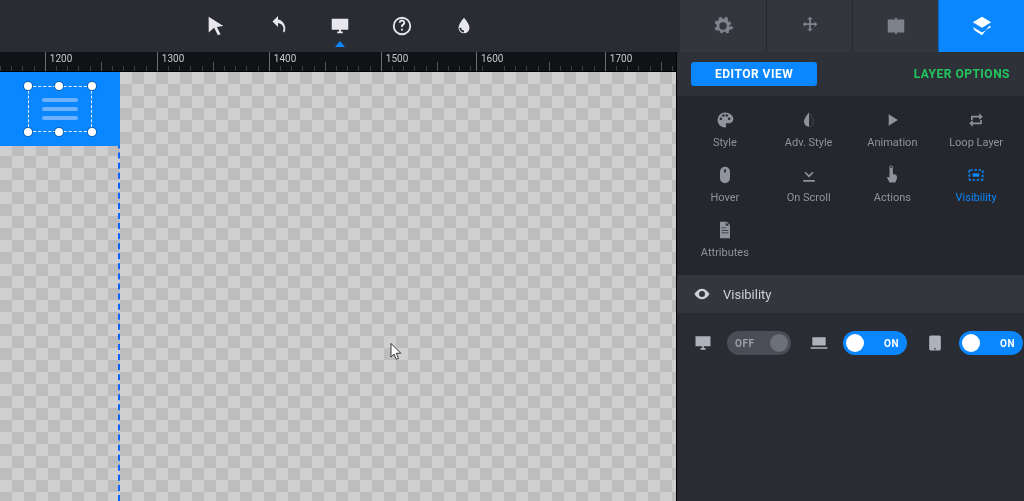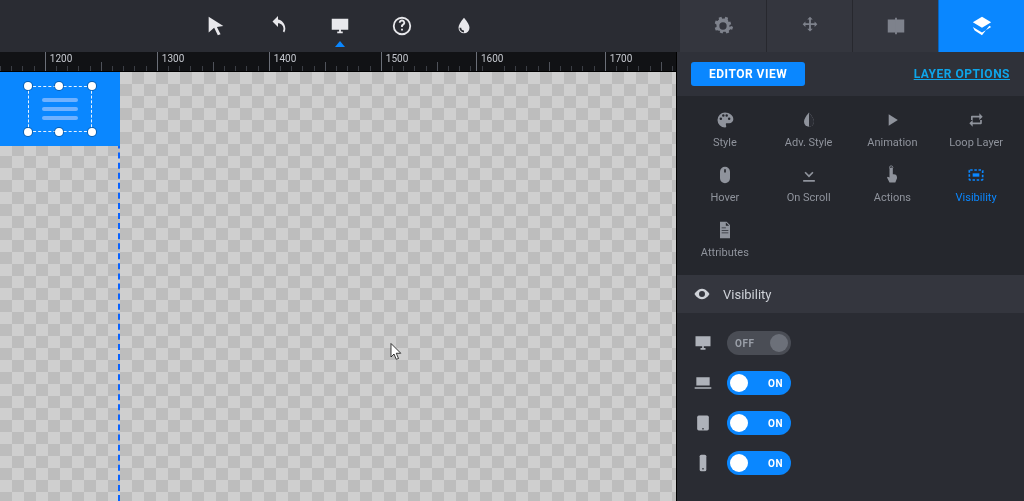--- a/index.html
+++ b/index.html
@@ -43,33 +43,33 @@
   .sel-layer { position:absolute; left:0; top:0; width:120px; height:74px; background:#0a87ff; display:flex; align-items:center; justify-content:center; }
   .sel-box { position:absolute; border:1px dashed rgba(255,255,255,.9); }
   .sel-handle { position:absolute; width:8px; height:8px; border-radius:50%; background:#fff; box-shadow:0 0 0 1px rgba(0,0,0,.3); }
   .burger { width:36px; height:22px; display:flex; flex-direction:column; justify-content:space-between; }
   .burger span { display:block; height:4px; background:#6fb1ff; border-radius:2px; }
   .cursor-arrow { position:absolute; width:18px; height:22px; }
 
   
   .sidebar { width:348px; min-width:348px; display:flex; flex-direction:column; background:#2a2c33; border-left:1px solid #000; }
   .side-head { height:44px; display:flex; align-items:center; justify-content:space-between; padding:0 14px; background:#2f3139; }
-  .pill { background:#0a87ff; color:#fff; font-size:12px; font-weight:700; letter-spacing:.5px; padding:5px 18px; border-radius:3px; cursor:pointer; }
-  .side-head .title { font-size:12px; font-weight:700; letter-spacing:.5px; color:#0ea5e9;text-decoration:underline; }
+  .pill { background:#0a87ff; color:#fff; font-size:12px; font-weight:700; letter-spacing:.5px; padding:5px 24px; border-radius:3px; cursor:pointer; }
+  .side-head .title { font-size:12px; font-weight:700; letter-spacing:.5px; color:#22c55e; }
 
   .opt-grid { display:grid; grid-template-columns:repeat(4,1fr); padding:14px 6px 16px; row-gap:16px; background:#25272d; }
   .opt { display:flex; flex-direction:column; align-items:center; gap:6px; cursor:pointer; color:#8f939c; }
   .opt svg { width:20px; height:20px; }
   .opt span { font-size:11px; }
   .opt.active { color:#0a87ff; }
 
   .section-head { display:flex; align-items:center; gap:12px; padding:10px 16px; background:#34363e; color:#cfd2d8; font-size:13px; }
   .section-head svg { width:18px; height:18px; }
 
-  .vis-grid { padding:18px 14px 10px; display:grid; grid-template-columns:1fr; row-gap:20px; column-gap:12px;gap:16px; }
+  .vis-grid { padding:18px 14px 10px; display:grid; grid-template-columns:1fr 1fr 1fr 1fr; row-gap:20px; column-gap:12px;gap:16px; }
   .vis-item { display:flex; align-items:center; justify-content:flex-start; gap:12px; }
   .vis-item .dev { width:24px; color:#aeb2ba; display:flex; justify-content:center; }
   .vis-item .dev svg { width:20px; height:20px; }
 
   .toggle { position:relative; width:64px; height:24px; border-radius:12px; display:flex; align-items:center; cursor:pointer; font-size:10px; font-weight:700; letter-spacing:.5px; }
   .toggle .knob { position:absolute; width:18px; height:18px; border-radius:50%; top:3px; }
   .toggle.on  { background:#0a87ff; color:#fff; justify-content:flex-end; padding-right:8px; }
   .toggle.on  .knob { left:3px; background:#fff; }
   .toggle.off { background:#4a4d55; color:#9a9fa8; justify-content:flex-start; padding-left:8px; }
   .toggle.off .knob { right:3px; background:#6c7079; }

